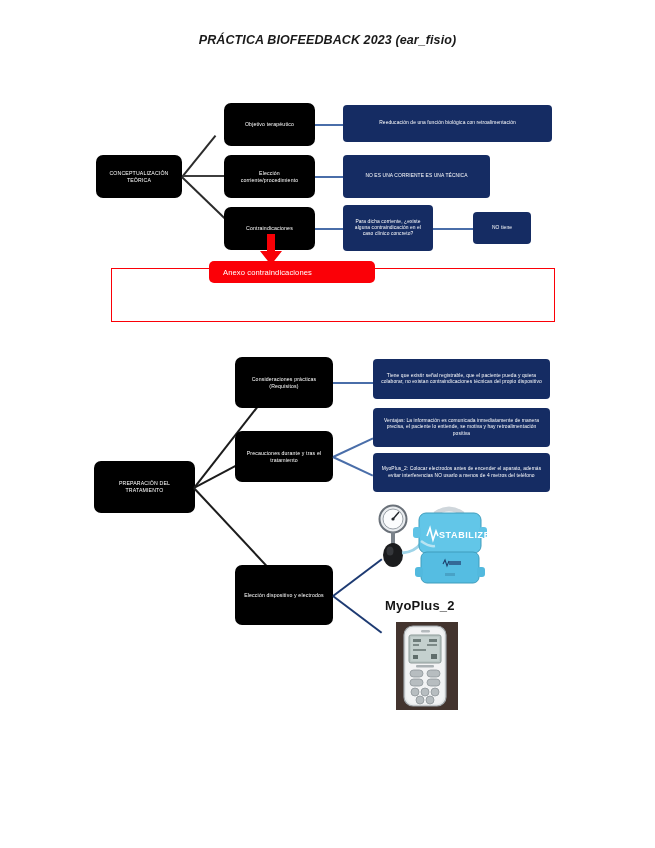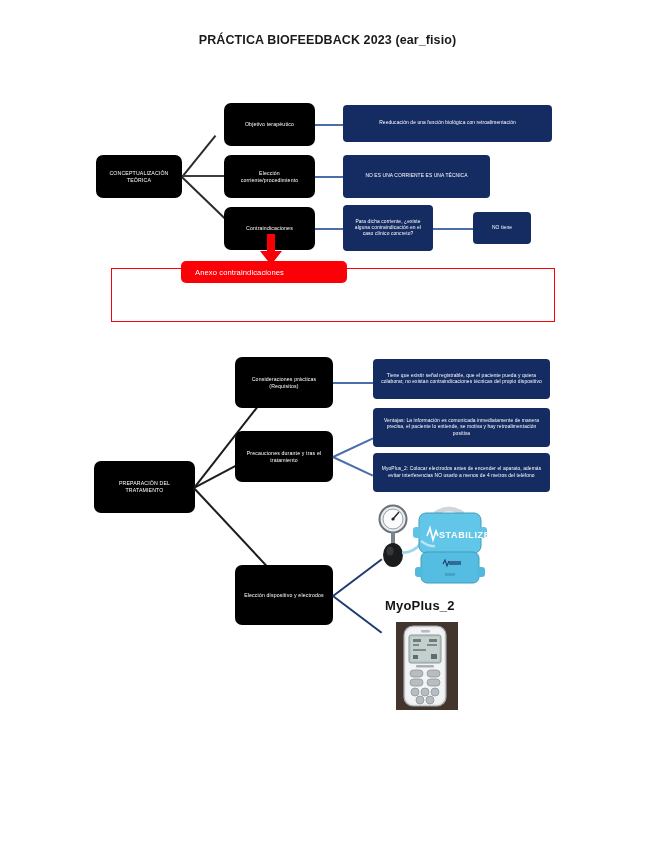--- a/index.html
+++ b/index.html
@@ -6,21 +6,21 @@
   body{
     width:655px;height:848px;background:#ffffff;
     font-family:"Liberation Sans", sans-serif;
     position:relative;overflow:hidden;
   }
   #page{position:absolute;left:0;top:0;width:655px;height:848px;}
 
   
   .doc-title{
     position:absolute;left:0;top:33px;width:655px;text-align:center;
-    font-size:12.5px;font-weight:bold;color:#1a1a1a;letter-spacing:.1px;
+    font-size:12.5px;font-weight:bold;color:#1a1a1a;letter-spacing:.1px;font-style:italic;
   }
 
   
   .node{
     position:absolute;box-sizing:border-box;display:flex;
     align-items:center;justify-content:center;text-align:center;
     line-height:1.28;
   }
   .node-black{
     background:#000000;color:#ffffff;border-radius:7px;
@@ -37,21 +37,21 @@
   .diag{position:absolute;transform-origin:0 50%;}
 
   
   .annex-box{
     position:absolute;box-sizing:border-box;
     border:1.4px solid #fb0007;background:#ffffff;
   }
   .annex-tab{
     position:absolute;box-sizing:border-box;background:#fb0007;
     border-radius:5px;color:#ffffff;font-size:7.6px;
-    display:flex;align-items:center;padding-left:14px;letter-spacing:.1px;
+    display:flex;align-items:center;padding-left:14px;letter-spacing:.1px;margin-left:28px;
   }
   .annex-text{
     position:absolute;color:#111111;font-size:7.6px;line-height:1.5;
     letter-spacing:.05px;
   }
   .red-arrow{position:absolute;}
 
   
   .device-label{
     position:absolute;font-size:13px;font-weight:bold;color:#141414;

